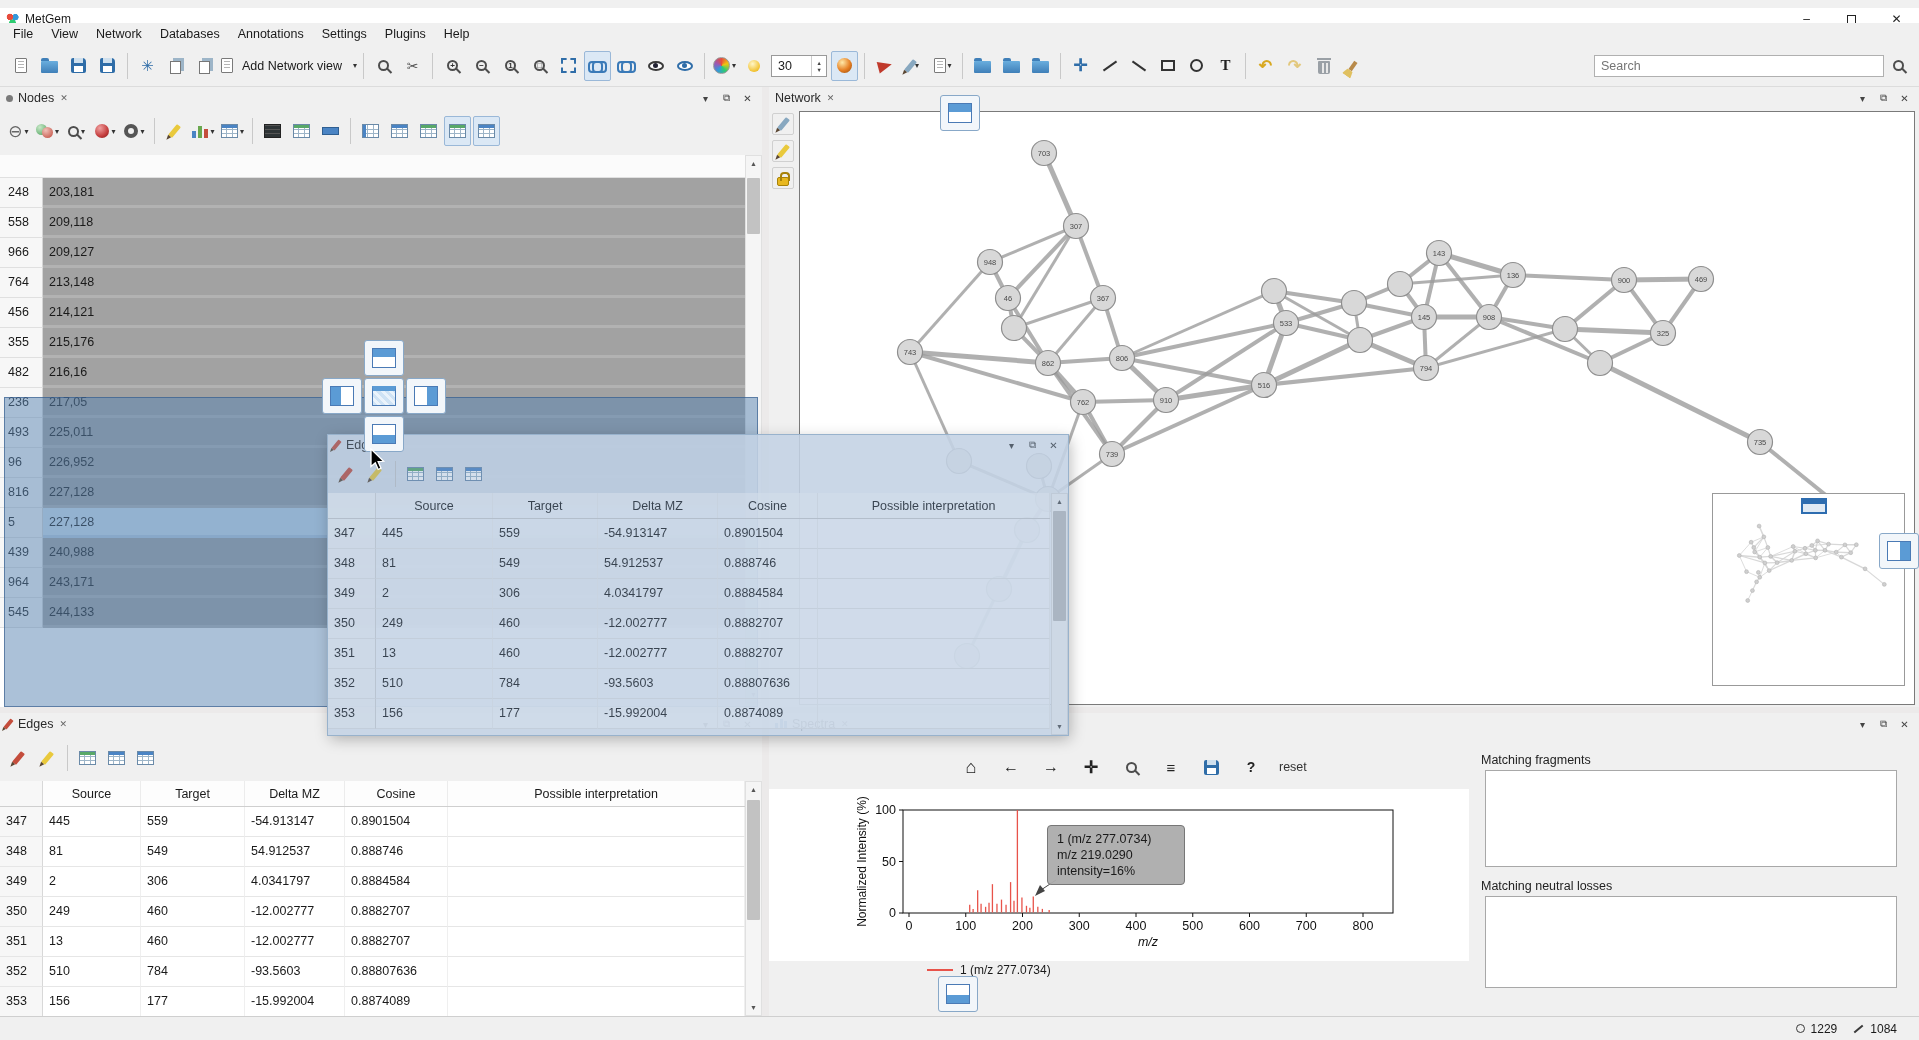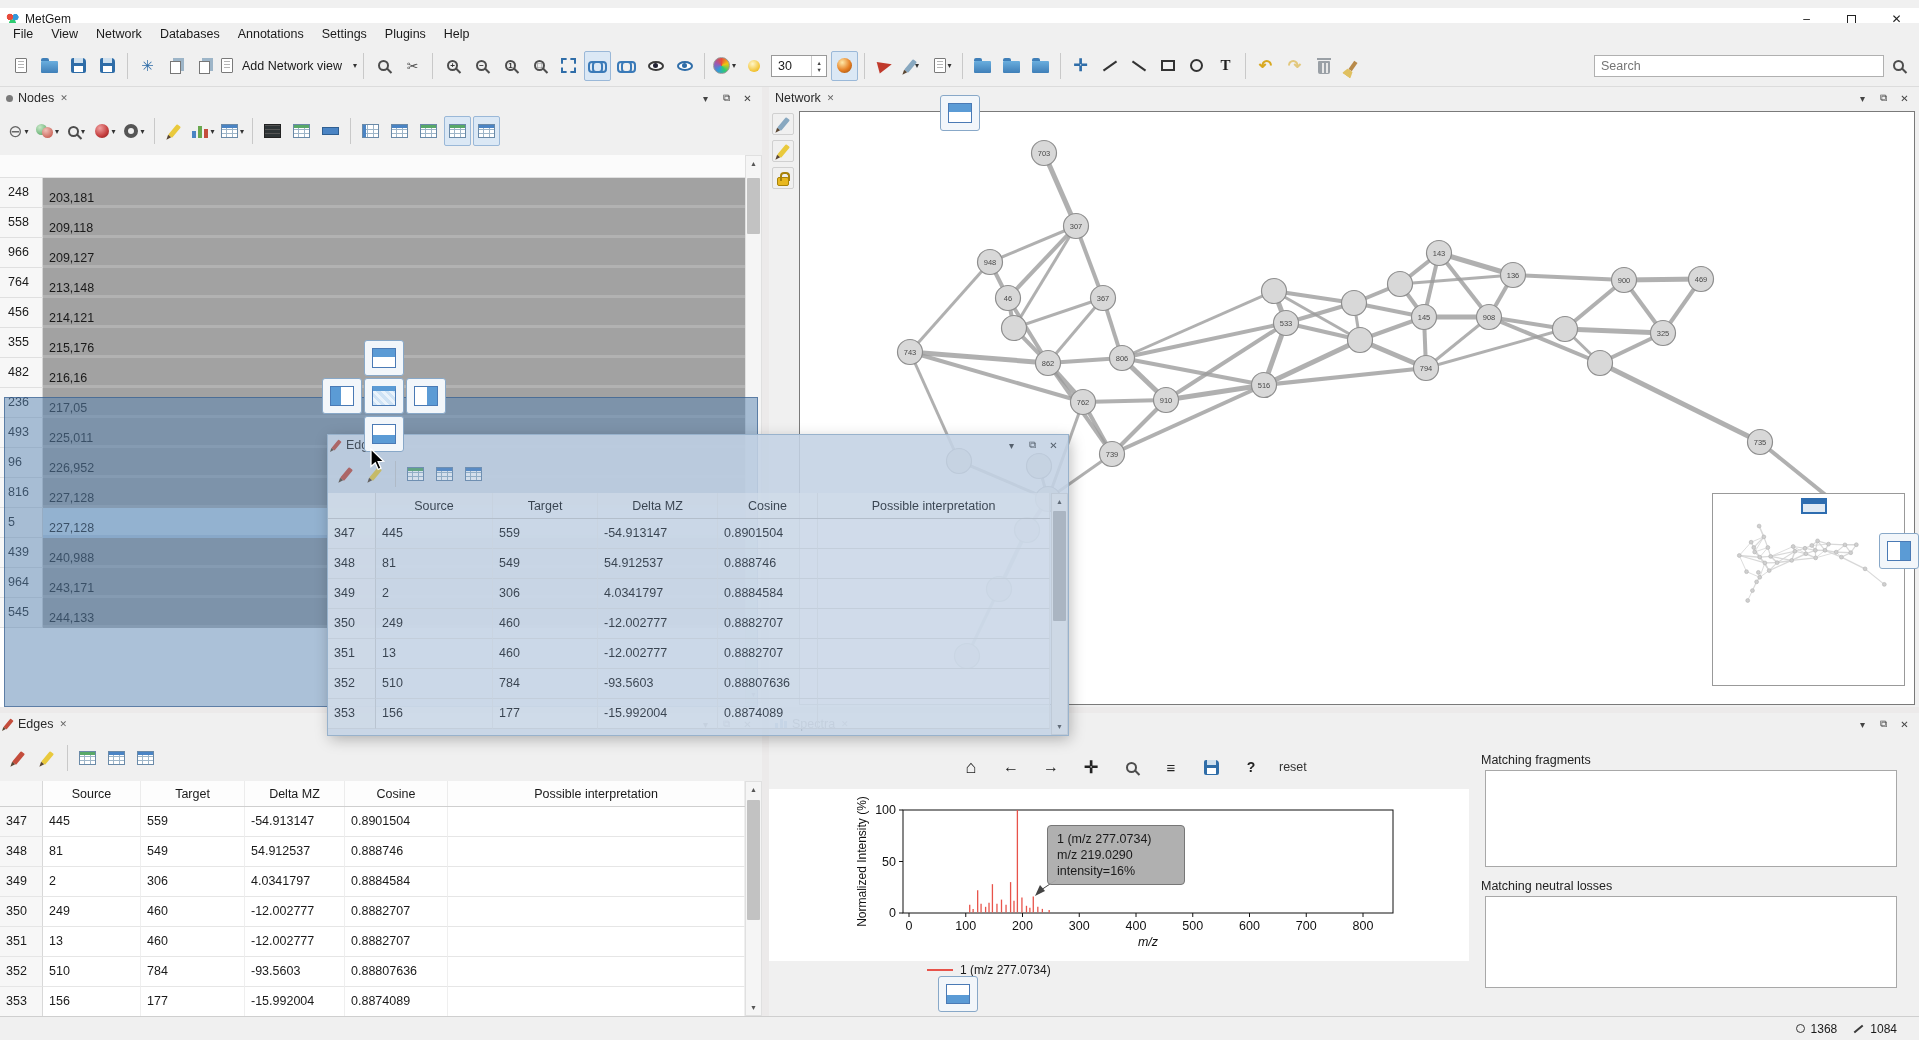--- a/index.html
+++ b/index.html
@@ -102,21 +102,21 @@
 .sp-tab-ic{width:12px;height:10px;margin-right:5px;background:
  linear-gradient(#4a84c4,#4a84c4) left bottom/3px 6px no-repeat,
  linear-gradient(#4a84c4,#4a84c4) 4.5px bottom/3px 10px no-repeat,
  linear-gradient(#4a84c4,#4a84c4) 9px bottom/3px 8px no-repeat}
 
 #nodes-panel{left:0;top:87px;width:762px;height:620px}
 #nodes-panel .headstrip{position:absolute;left:0;top:68px;width:745px;height:23px;background:#fbfbfb;border-bottom:1px solid #e0e0e0}
 .nrows{position:absolute;left:0;top:91px;width:745px;bottom:0;background:#fff;overflow:hidden}
 .nrow{display:flex;height:30px}
 .nid{width:43px;background:#f7f7f7;border-right:1px solid #d5d5d5;border-bottom:1px solid #e0e0e0;padding:7px 4px 0 8px}
-.nval{flex:1;padding:13px 0 0 6px;border-bottom:3px solid #4d7c0f;background:#fff}
+.nval{flex:1;padding:7px 0 0 6px;border-bottom:3px solid #4d7c0f;background:#fff}
 .nrow.sel .nval{background:#a2a2a2;border-bottom-color:#b2b2b2}
 .nrow.cur .nval{background:#cfe0ef;border-bottom-color:#b8cde0}
 
 .vscroll{position:absolute;width:17px;background:#f5f5f5;border:1px solid #e0e0e0}
 .vscroll .sarr{position:absolute;left:0;right:0;height:15px;display:flex;align-items:center;justify-content:center;font-size:7px;color:#555}
 .vscroll .sarr.up{top:0}.vscroll .sarr.down{bottom:0}
 .vscroll .thumb{position:absolute;left:1px;right:1px;background:#c2c2c2;border-radius:1px}
 
 .split{position:absolute;background:#eceaea}
 
@@ -996,21 +996,21 @@
     <span>1 (m/z 277.0734)</span>
   </div>
   <div class="match-label" style="top:40px">Matching fragments</div>
   <div class="match-box" style="top:57px;height:97px"></div>
   <div class="match-label" style="top:166px">Matching neutral losses</div>
   <div class="match-box" style="top:183px;height:92px"></div>
 </div>
 
 <div id="statusbar">
   <span class="st-node"></span>
-  <span class="cnt">1368</span>
+  <span class="cnt">1229</span>
   <span class="st-edge"></span>
   <span class="cnt">1084</span>
 </div>
 
 <div id="dock-preview"></div>
 
 <div id="floating-panel">
   <div class="ptitle">
     <span class="ic ic-pen pen-r" style="margin-right:7px;transform:rotate(40deg) scale(.8)"></span>
     <span>Edges</span>

